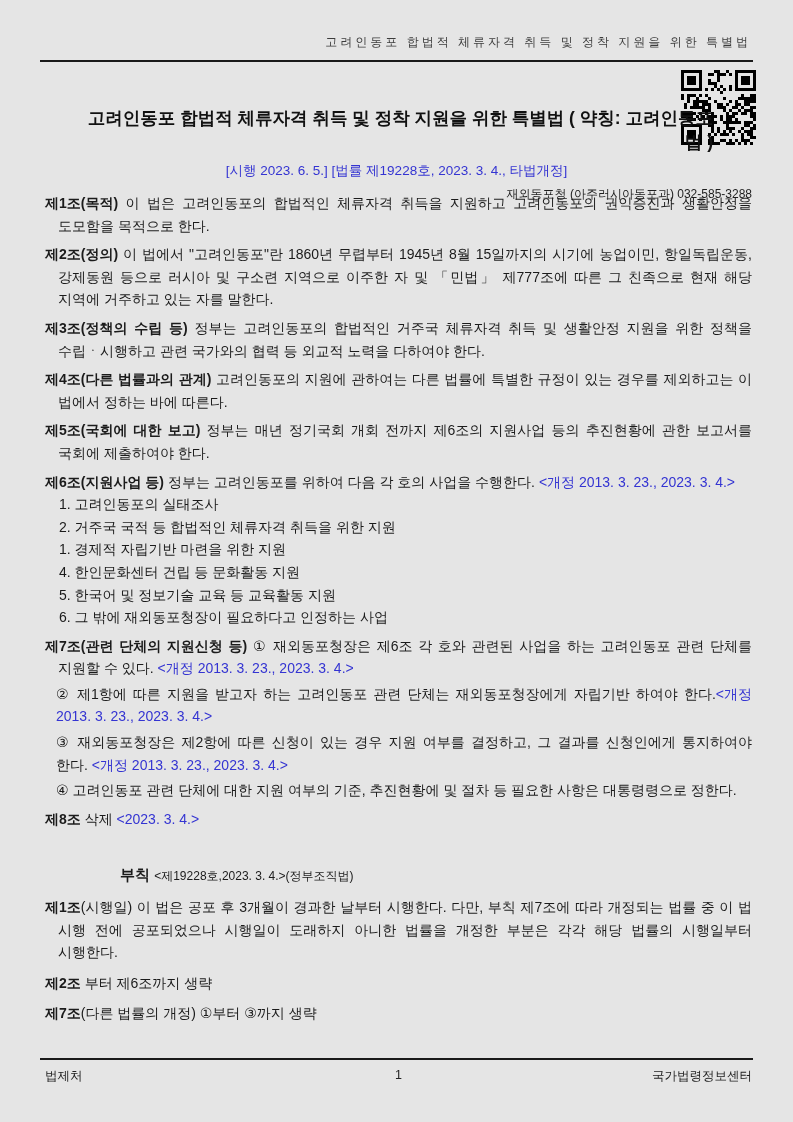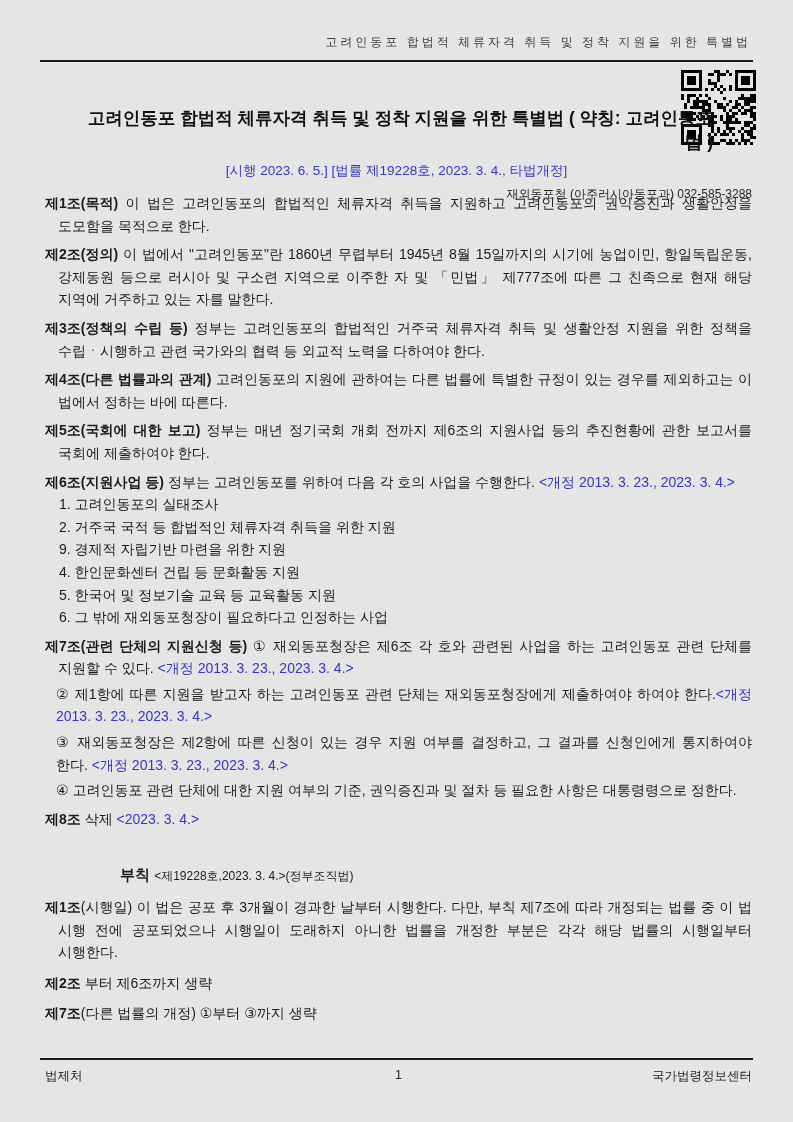--- a/index.html
+++ b/index.html
@@ -403,28 +403,28 @@
 
   <div class="law-body" id="law-body">
       <p class="para article"><span class="b">제1조(목적) </span><span>이 법은 고려인동포의 합법적인 체류자격 취득을 지원하고 고려인동포의 권익증진과 생활안정을 도모함을 목적으로 한다.</span></p>
       <p class="para article"><span class="b">제2조(정의) </span><span>이 법에서 "고려인동포"란 1860년 무렵부터 1945년 8월 15일까지의 시기에 농업이민, 항일독립운동, 강제동원 등으로 러시아 및 구소련 지역으로 이주한 자 및 「민법」 제777조에 따른 그 친족으로 현재 해당 지역에 거주하고 있는 자를 말한다.</span></p>
       <p class="para article"><span class="b">제3조(정책의 수립 등) </span><span>정부는 고려인동포의 합법적인 거주국 체류자격 취득 및 생활안정 지원을 위한 정책을 수립ㆍ시행하고 관련 국가와의 협력 등 외교적 노력을 다하여야 한다.</span></p>
       <p class="para article"><span class="b">제4조(다른 법률과의 관계) </span><span>고려인동포의 지원에 관하여는 다른 법률에 특별한 규정이 있는 경우를 제외하고는 이 법에서 정하는 바에 따른다.</span></p>
       <p class="para article"><span class="b">제5조(국회에 대한 보고) </span><span>정부는 매년 정기국회 개회 전까지 제6조의 지원사업 등의 추진현황에 관한 보고서를 국회에 제출하여야 한다.</span></p>
       <p class="para article"><span class="b">제6조(지원사업 등) </span><span>정부는 고려인동포를 위하여 다음 각 호의 사업을 수행한다. </span><span class="c">&lt;개정 2013. 3. 23., 2023. 3. 4.&gt;</span></p>
       <p class="para item"><span>1. 고려인동포의 실태조사</span></p>
       <p class="para item"><span>2. 거주국 국적 등 합법적인 체류자격 취득을 위한 지원</span></p>
-      <p class="para item"><span>9. 경제적 자립기반 마련을 위한 지원</span></p>
+      <p class="para item"><span>1. 경제적 자립기반 마련을 위한 지원</span></p>
       <p class="para item"><span>4. 한인문화센터 건립 등 문화활동 지원</span></p>
       <p class="para item"><span>5. 한국어 및 정보기술 교육 등 교육활동 지원</span></p>
       <p class="para item"><span>6. 그 밖에 재외동포청장이 필요하다고 인정하는 사업</span></p>
       <p class="para article"><span class="b">제7조(관련 단체의 지원신청 등) </span><span>① 재외동포청장은 제6조 각 호와 관련된 사업을 하는 고려인동포 관련 단체를 지원할 수 있다. </span><span class="c">&lt;개정 2013. 3. 23., 2023. 3. 4.&gt;</span></p>
-      <p class="para sub"><span>② 제1항에 따른 지원을 받고자 하는 고려인동포 관련 단체는 재외동포청장에게 제출하여야 하여야 한다.</span><span class="c">&lt;개정 2013. 3. 23., 2023. 3. 4.&gt;</span></p>
+      <p class="para sub"><span>② 제1항에 따른 지원을 받고자 하는 고려인동포 관련 단체는 재외동포청장에게 자립기반 하여야 한다.</span><span class="c">&lt;개정 2013. 3. 23., 2023. 3. 4.&gt;</span></p>
       <p class="para sub"><span>③ 재외동포청장은 제2항에 따른 신청이 있는 경우 지원 여부를 결정하고, 그 결과를 신청인에게 통지하여야 한다. </span><span class="c">&lt;개정 2013. 3. 23., 2023. 3. 4.&gt;</span></p>
-      <p class="para sub"><span>④ 고려인동포 관련 단체에 대한 지원 여부의 기준, 권익증진과 및 절차 등 필요한 사항은 대통령령으로 정한다.</span></p>
+      <p class="para sub"><span>④ 고려인동포 관련 단체에 대한 지원 여부의 기준, 추진현황에 및 절차 등 필요한 사항은 대통령령으로 정한다.</span></p>
       <p class="para article"><span class="b">제8조 </span><span>삭제 </span><span class="c">&lt;2023. 3. 4.&gt;</span></p>
       <p class="para addenda-head"><span class="b">부칙 </span><span class="small">&lt;제19228호,2023. 3. 4.&gt;(정부조직법)</span></p>
       <p class="para addenda-article"><span class="b">제1조</span><span>(시행일) 이 법은 공포 후 3개월이 경과한 날부터 시행한다. 다만, 부칙 제7조에 따라 개정되는 법률 중 이 법 시행 전에 공포되었으나 시행일이 도래하지 아니한 법률을 개정한 부분은 각각 해당 법률의 시행일부터 시행한다.</span></p>
       <p class="para addenda-article"><span class="b">제2조</span><span> 부터 제6조까지 생략</span></p>
       <p class="para addenda-article"><span class="b">제7조</span><span>(다른 법률의 개정) ①부터 ③까지 생략</span></p>
     </div>
 
   <div class="foot-rule"></div>
   <div class="footer-row">
     <span class="fl">법제처</span>

